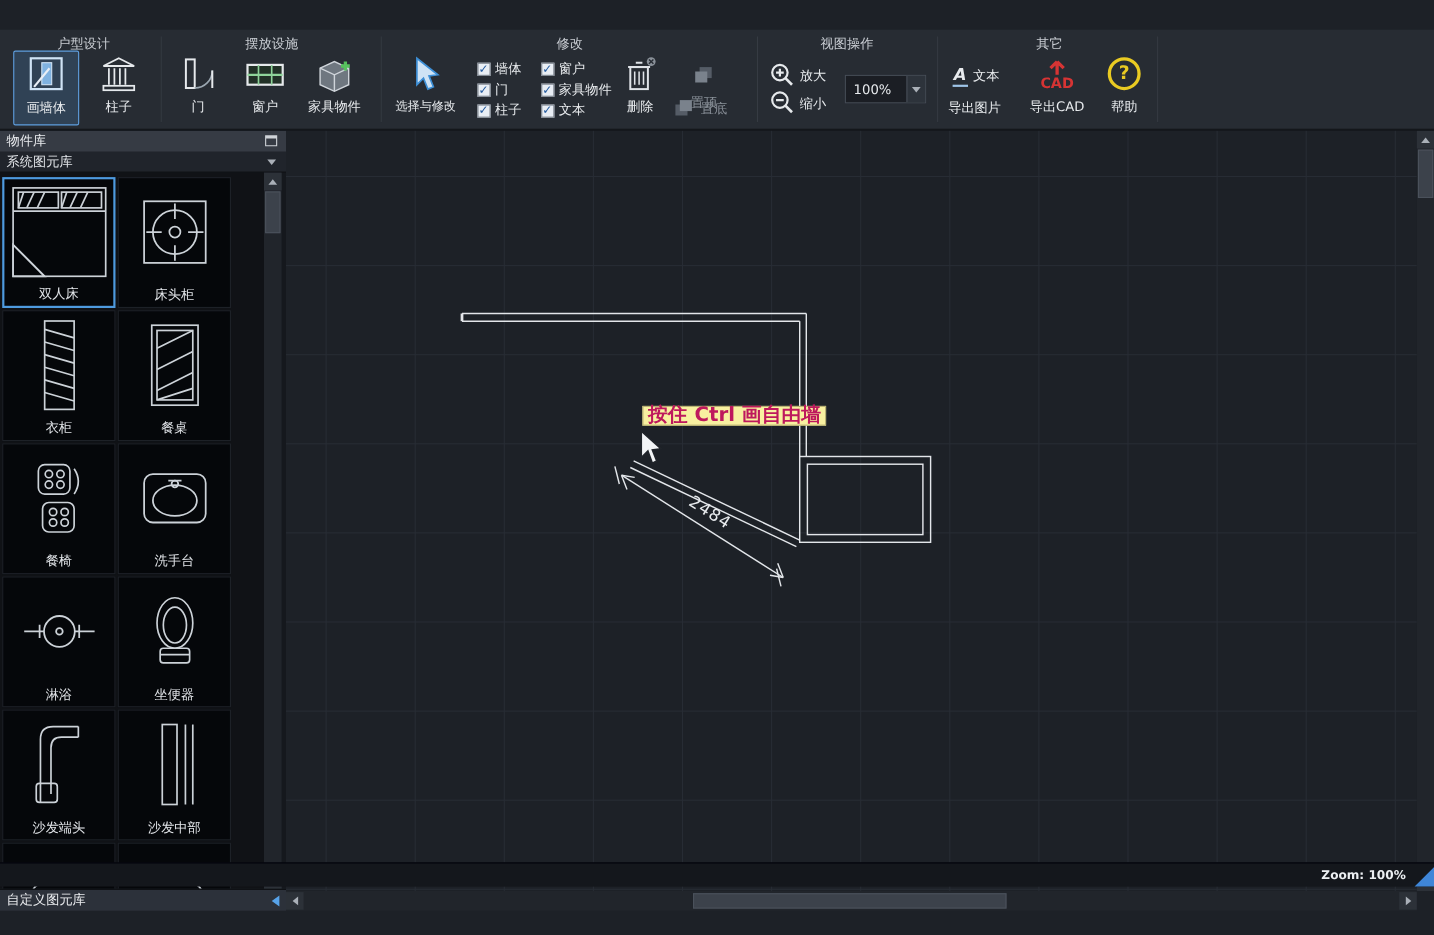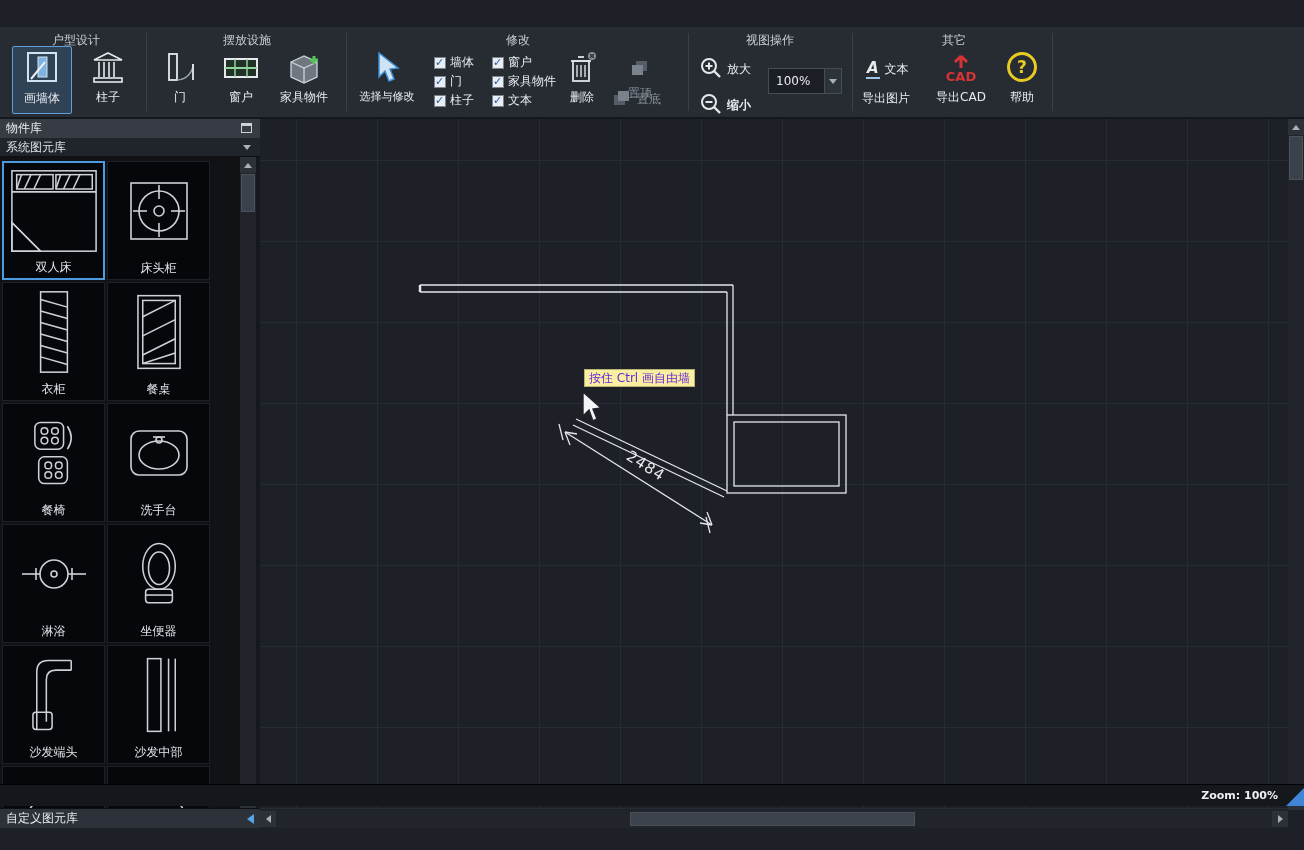--- a/index.html
+++ b/index.html
@@ -66,21 +66,21 @@
   .lp-footer { position:absolute; left:0; top:689px; width:260px; height:20px; background:#2c313a; color:#e9ebee;
                font-size:12px; display:flex; align-items:center; padding-left:6px; border-top:1px solid #0d0f12; }
   .lp-footer .tri-l { position:absolute; right:6px; border-right-color:#57a2e8; border-top-width:5px; border-bottom-width:5px; border-right-width:7px; }
 
   
   .canvas { position:absolute; left:260px; top:119px; width:1028px; height:691px; background-color:#1d2127;
             background-image:linear-gradient(to right,#272c34 1px,transparent 1px),
                              linear-gradient(to bottom,#272c34 1px,transparent 1px);
             background-size:81px 81px; background-position:36px 41px; overflow:hidden; }
   .tooltip { position:absolute; left:324px; top:250px; background:#f8f0a0; border:1px solid #b9b273;
-             color:#6d28d9; font-size:12px; line-height:16px; padding:0 4px; white-space:nowrap; }
+             color:#be185d; font-size:18px; line-height:16px; padding:0 4px; white-space:nowrap;font-weight:bold; }
 
   
   .hscroll { position:absolute; left:260px; top:810px; width:1028px; height:18px; background:#21252b; }
   .rscroll { position:absolute; left:1288px; top:119px; width:16px; height:691px; background:#21252b; }
   .statusbar { position:absolute; left:0; top:784px; width:1304px; height:22px; background:#14171c; border-top:1px solid #00020a; }
   .zoomtext { position:absolute; right:26px; top:4px; color:#eceff2; font-size:11px; font-weight:bold; }
   .grip { position:absolute; right:0; bottom:0; width:0; height:0;
           border-left:18px solid transparent; border-bottom:18px solid #3f86d8; }
 </style>
 </head>
@@ -233,21 +233,21 @@
       <span>
         <svg width="22" height="22" viewBox="0 0 22 22">
           <circle cx="9" cy="9" r="7" fill="none" stroke="#e6e9ec" stroke-width="2"></circle>
           <line x1="14" y1="14" x2="20" y2="20" stroke="#e6e9ec" stroke-width="2.4"></line>
           <line x1="5.5" y1="9" x2="12.5" y2="9" stroke="#e6e9ec" stroke-width="2"></line>
           <line x1="9" y1="5.5" x2="9" y2="12.5" stroke="#e6e9ec" stroke-width="2"></line>
         </svg>
       </span>
       <span>放大</span>
     </div>
-    <div class="hbtn" style="left:700px;top:66px;font-weight:bold;">
+    <div class="hbtn" style="left:700px;top:55px;">
       <span>
         <svg width="22" height="22" viewBox="0 0 22 22">
           <circle cx="9" cy="9" r="7" fill="none" stroke="#e6e9ec" stroke-width="2"></circle>
           <line x1="14" y1="14" x2="20" y2="20" stroke="#e6e9ec" stroke-width="2.4"></line>
           <line x1="5.5" y1="9" x2="12.5" y2="9" stroke="#e6e9ec" stroke-width="2"></line>
         </svg>
       </span>
       <span>缩小</span>
     </div>
     <div class="combo" style="left:768px;top:41px;">

